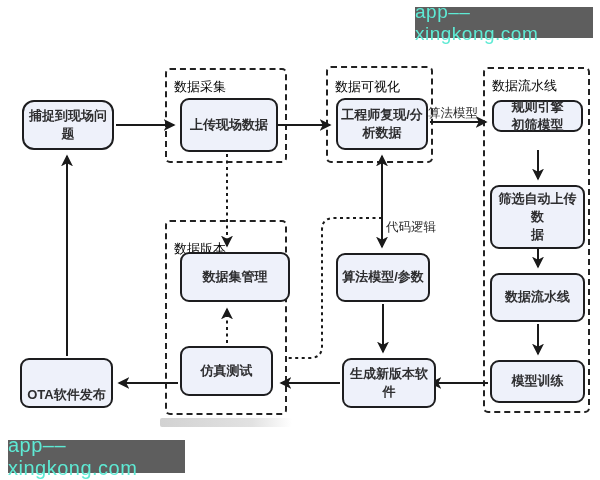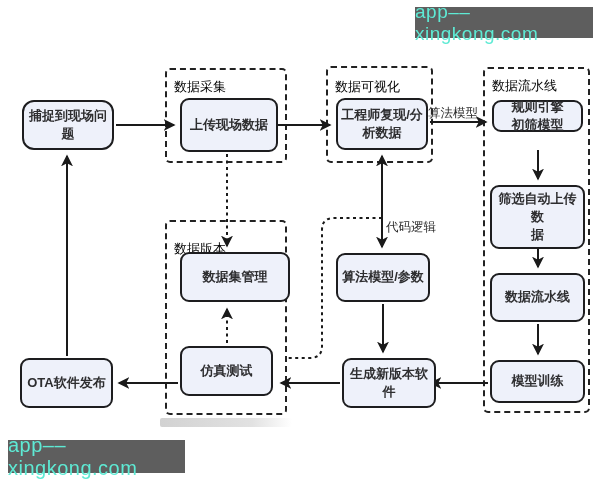--- a/index.html
+++ b/index.html
@@ -22,21 +22,21 @@
   .n2{left:180px;top:98px;width:98px;height:54px;}
   .n3{left:336px;top:98px;width:92px;height:52px;}
   .n4{left:492px;top:100px;width:91px;height:32px;}
   .n5{left:490px;top:185px;width:95px;height:64px;padding:2px 3px;}
   .n6{left:490px;top:273px;width:95px;height:49px;}
   .n7{left:490px;top:360px;width:95px;height:43px;}
   .n8{left:180px;top:252px;width:110px;height:50px;}
   .n9{left:336px;top:253px;width:94px;height:49px;}
   .n10{left:342px;top:358px;width:94px;height:50px;}
   .n11{left:180px;top:346px;width:93px;height:50px;}
-  .n12{left:20px;top:358px;width:93px;height:50px;}
+  .n12{left:20px;top:358px;width:93px;height:50px;align-items:flex-end;}
   .elabel{position:absolute;font-size:12.5px;font-weight:500;color:#2d2d2d;white-space:nowrap;z-index:4;margin-top:16px;}
   .l-algo{left:428px;top:89px;}
   .l-code{left:386px;top:203px;}
   .smudge{position:absolute;left:160px;top:418px;width:132px;height:9px;z-index:5;border-radius:2px;
           background:linear-gradient(90deg,#d2d2d2,#e2e2e2 70%,rgba(235,235,235,0));}
   .wm{position:absolute;background:#5e5e5e;color:#5eead4;display:flex;align-items:center;justify-content:center;
       z-index:10;letter-spacing:0.5px;}
   .wm-top{left:415px;top:7px;width:178px;height:31px;font-size:19px;}
   .wm-bottom{left:8px;top:440px;width:177px;height:33px;font-size:20px;}
 </style>

